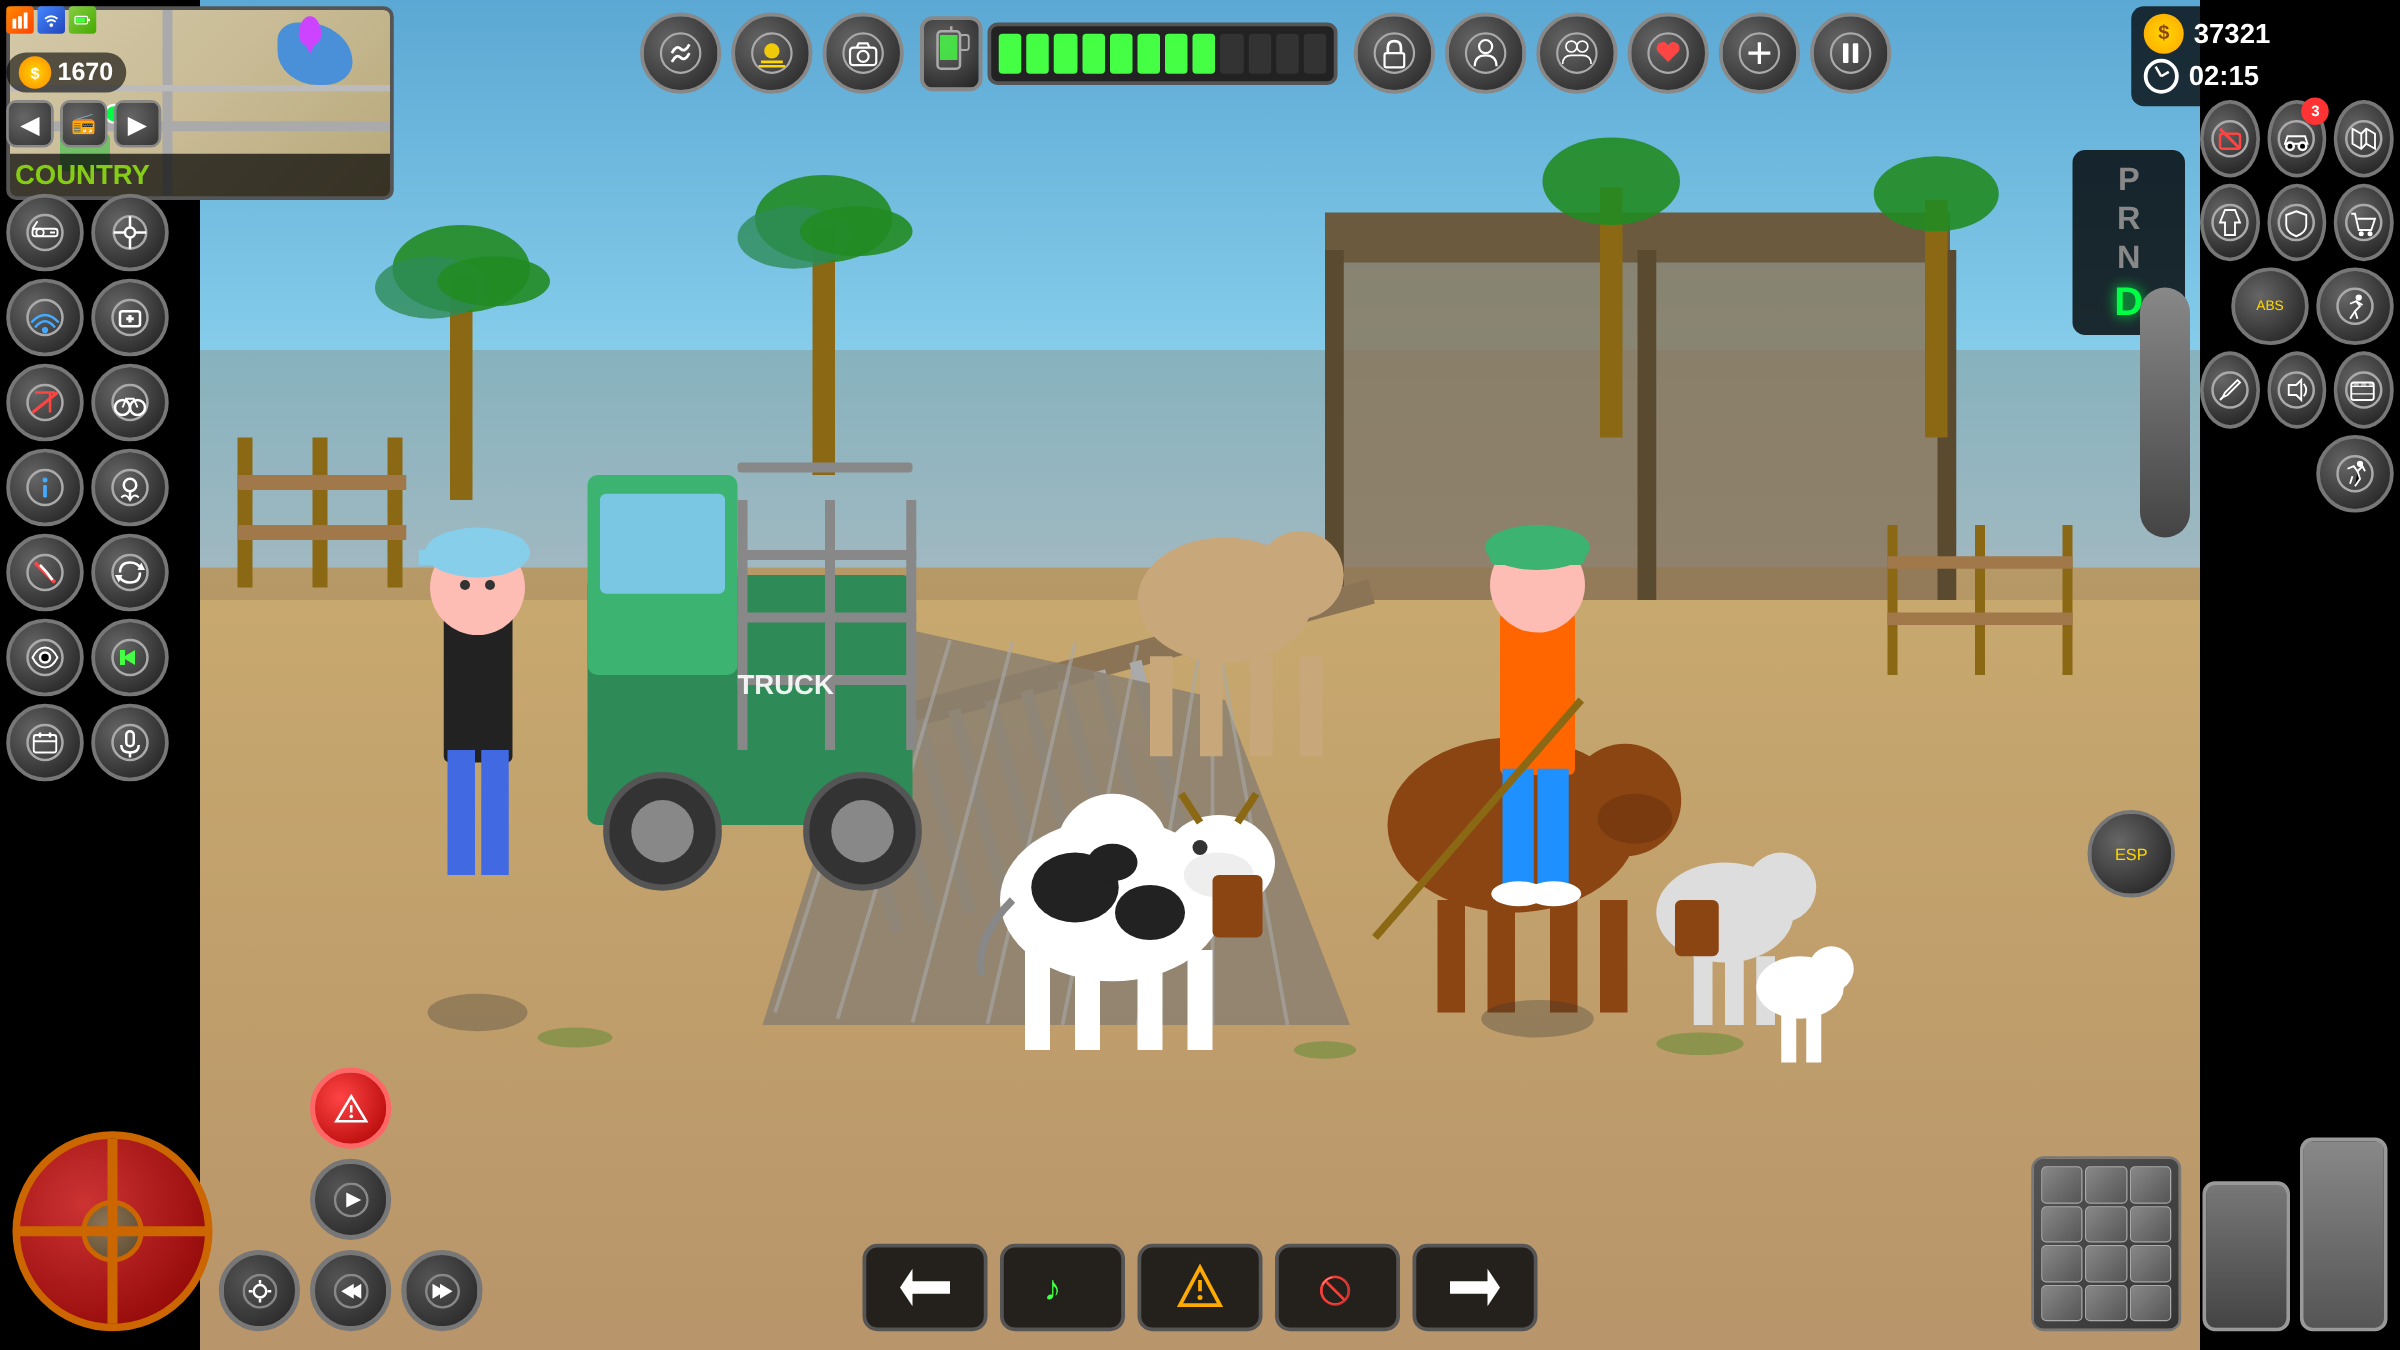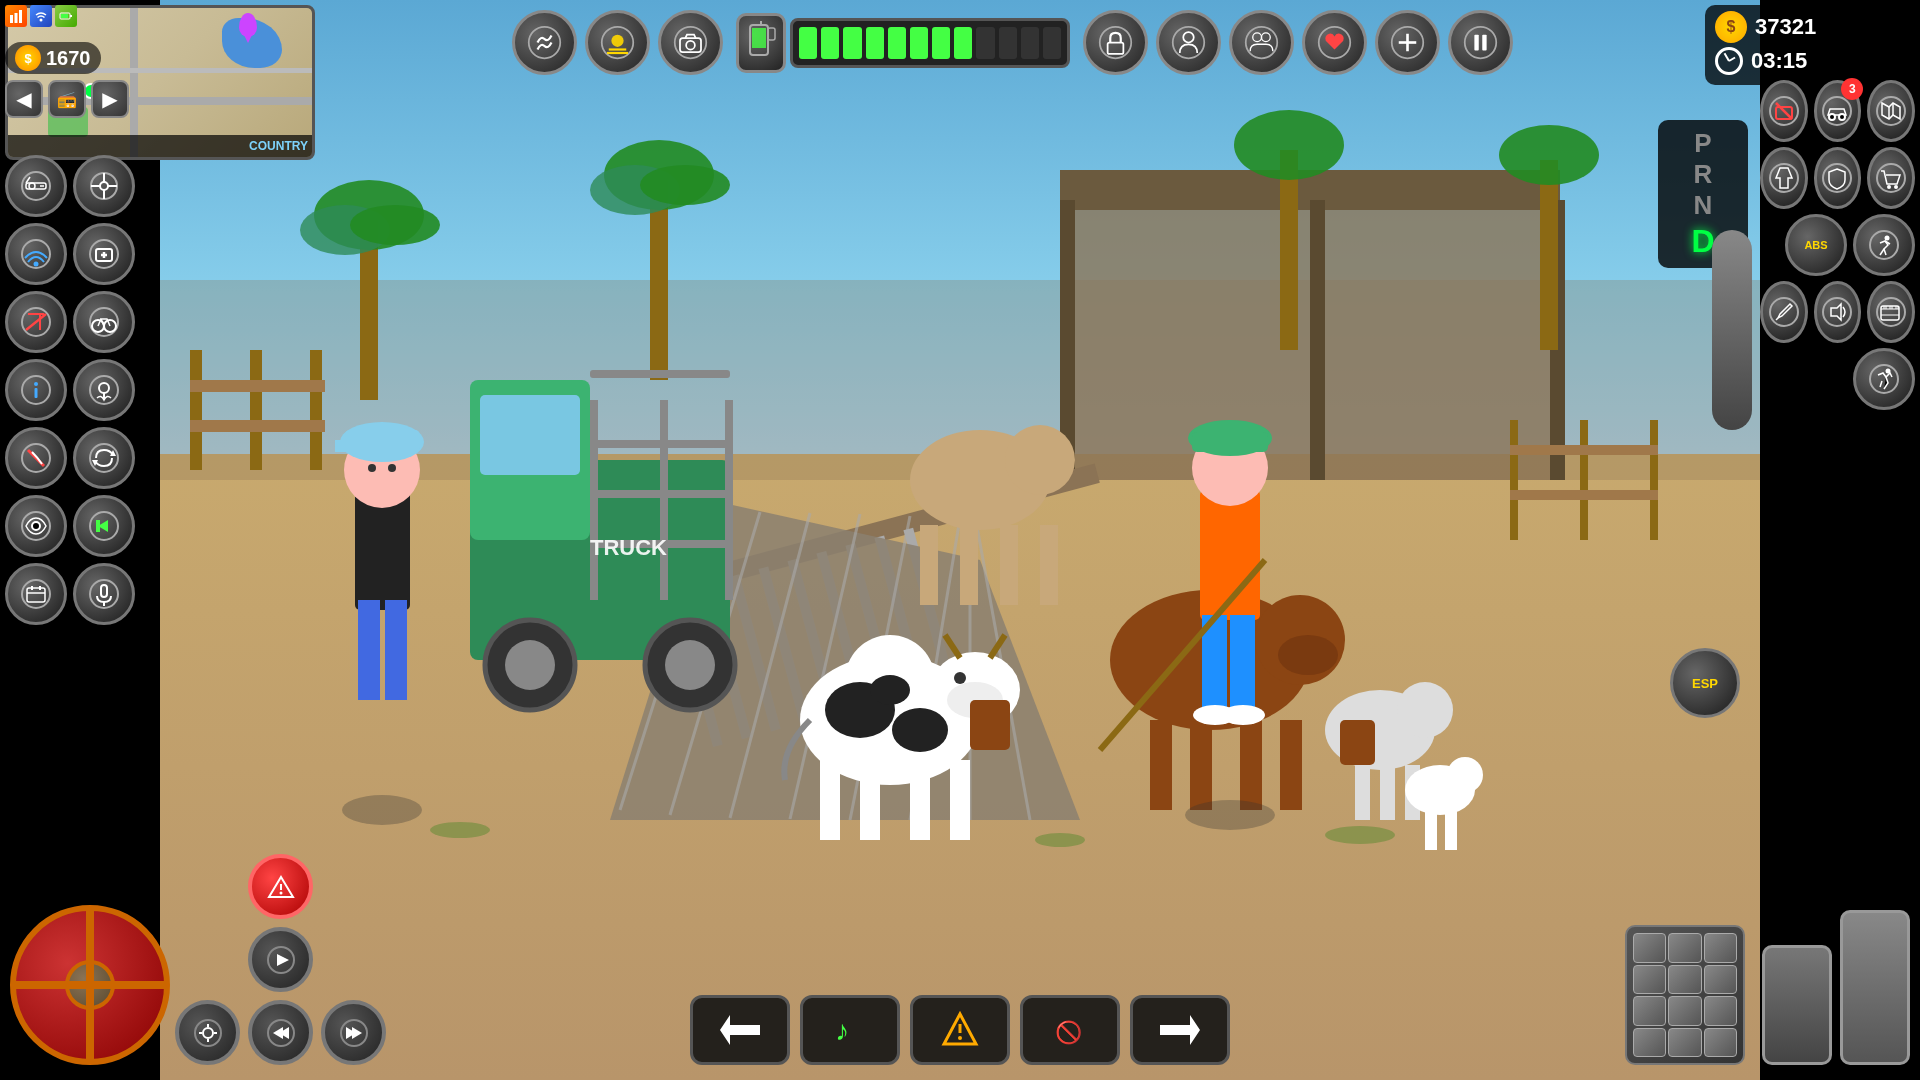--- a/index.html
+++ b/index.html
@@ -488,24 +488,24 @@
       border: 3px solid #999;
     }
 
     
     #map-label {
       position: absolute;
       bottom: 0;
       left: 0;
       right: 0;
       background: rgba(0,0,0,0.7);
-      color: #7dd3fc;
-      font-size: 12px;
+      color: #84cc16;
+      font-size: 22px;
       font-weight: bold;
-      text-align: right;
+      text-align: left;
       padding: 4px;
       font-family: Arial;
     }
 
     
     #map-top-icons {
       position: absolute;
       top: 5px;
       left: 5px;
       display: flex;
@@ -602,21 +602,21 @@
       height: 62px;
       border-radius: 50%;
       background: radial-gradient(circle at 35% 35%, #666, #1a1a1a);
       border: 3px solid #777;
       display: flex;
       align-items: center;
       justify-content: center;
       cursor: pointer;
       font-size: 11px;
       color: #FFD700;
-      font-weight: bold;
+      font-weight: normal;
     }
 
     
     .badge {
       position: absolute;
       top: -5px;
       right: -5px;
       background: #FF3333;
       color: white;
       border-radius: 50%;
@@ -980,21 +980,21 @@
 <div id="stats-panel">
   <div class="stat-row">
     <div class="coin-icon">$</div>
     <span class="stat-value">37321</span>
   </div>
   <div class="stat-row">
     <div class="clock-icon">
       <div class="clock-hand" style="height:9px;margin-left:-1px;transform:rotate(-30deg)"></div>
       <div class="clock-hand" style="height:7px;margin-left:-1px;transform:rotate(60deg)"></div>
     </div>
-    <span class="stat-value">03:15</span>
+    <span class="stat-value">02:15</span>
   </div>
 </div>
 
 <div id="left-sidebar">
   <div class="sidebar-row">
     <div class="sidebar-btn">
       <svg width="32" height="32" viewBox="0 0 32 32">
           <circle cx="16" cy="16" r="14" fill="none" stroke="#AAA" stroke-width="2"></circle>
           <rect x="6" y="13" width="20" height="6" rx="2" stroke="white" stroke-width="1.5" fill="none"></rect>
           <circle cx="12" cy="16" r="3" stroke="white" stroke-width="1.5" fill="none"></circle>

